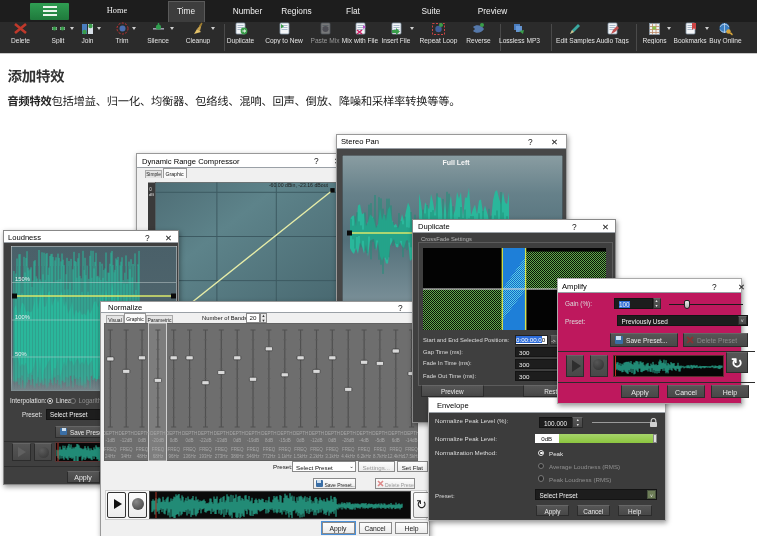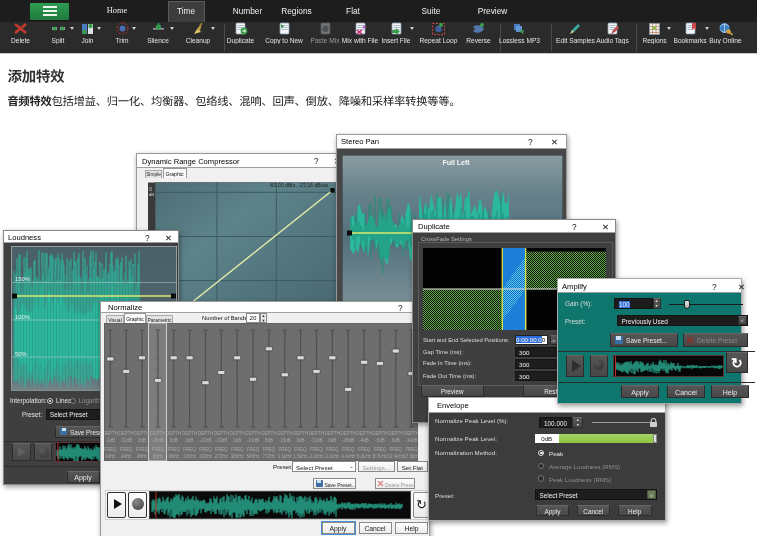--- a/index.html
+++ b/index.html
@@ -745,21 +745,21 @@
 <div class="lbl" style="left:120px;top:65.0px;font-size:6.2px;color:#909090;">Average Loudness (RMS)</div>
 <div class="abs" style="left:108.7px;top:77px;width:6.5px;height:6.5px;border-radius:50%;background:#2a2a2a;border:1px solid #777;"></div>
 <div class="lbl" style="left:120px;top:77.5px;font-size:6.2px;color:#909090;">Peak Loudness (RMS)</div>
 <div class="lbl" style="left:6px;top:93.5px;font-size:6.2px;color:#dcdcdc;">Preset:</div>
 <div class="dkbox" style="left:105.5px;top:91px;width:122.5px;height:11.3px;font-size:6.4px;padding:2px 0 0 4px;">Select Preset</div>
 <div class="abs" style="left:218px;top:92px;width:9px;height:9.3px;background:#6d7d57;border:1px solid #4a5540;color:#e8e8e8;font-size:5px;text-align:center;padding-top:1.5px;">˅</div>
 <div class="dkbtn" style="left:107px;top:106.8px;width:33px;height:11px;font-size:6.4px;padding-top:2px;">Apply</div>
 <div class="dkbtn" style="left:147.8px;top:106.8px;width:33px;height:11px;font-size:6.4px;padding-top:2px;">Cancel</div>
 <div class="dkbtn" style="left:188.8px;top:106.8px;width:33.8px;height:11px;font-size:6.4px;padding-top:2px;">Help</div>
 </div>
-<div class="win" style="left:557px;top:278px;width:185px;height:126px;background:#0f766e;border:1px solid #aaa;">
+<div class="win" style="left:557px;top:278px;width:185px;height:126px;background:#be185d;border:1px solid #aaa;">
 <div class="tbar" style="height:14px;"></div>
 <div class="ttl" style="left:4px;top:2.5px;font-size:7.6px;">Amplify</div>
 <div class="tq" style="left:154px;top:2.5px;font-size:8.3px;">?</div>
     <div class="tq" style="left:180px;top:2.5px;font-size:8.3px;">✕</div>
 <div class="lbl" style="left:7px;top:21px;font-size:6.4px;color:#dcdcdc;">Gain (%):</div>
 <div class="dkbox" style="left:56px;top:18.8px;width:38.5px;height:11.5px;font-size:6.4px;padding:2px 0 0 4px;"><span style="background:#2e6dd9;">100</span></div>
 <div class="dkbtn" style="left:94.5px;top:18.8px;width:8px;height:11.5px;font-size:3.6px;line-height:5.2px;">▲<br>▼</div>
 <div class="abs" style="left:111px;top:24.8px;width:73.5px;height:1.5px;background:#1a1a1a;"></div>
 <div class="abs" style="left:126px;top:21px;width:6px;height:9px;background:linear-gradient(#e8e8e8,#b0b0b0);border:1px solid #222;border-radius:2px 2px 3px 3px;"></div>
 <div class="lbl" style="left:7px;top:38.5px;font-size:6.4px;color:#dcdcdc;">Preset:</div>

